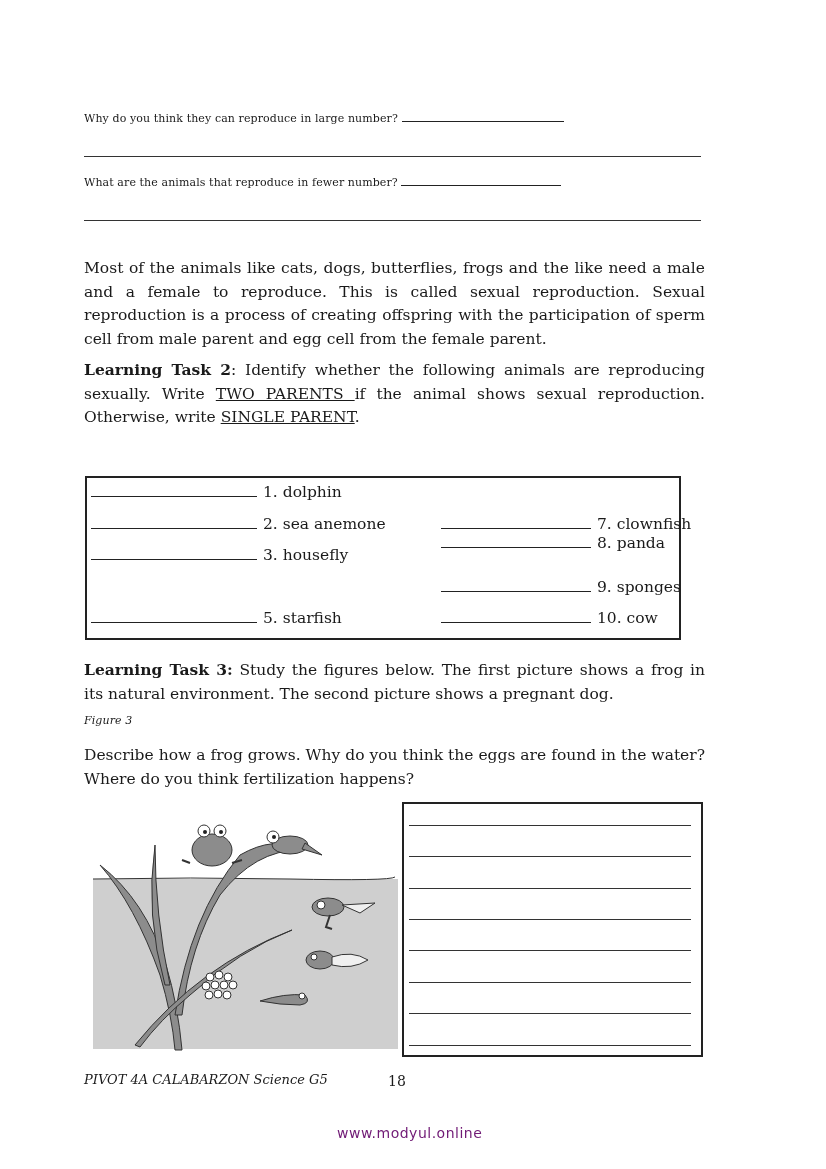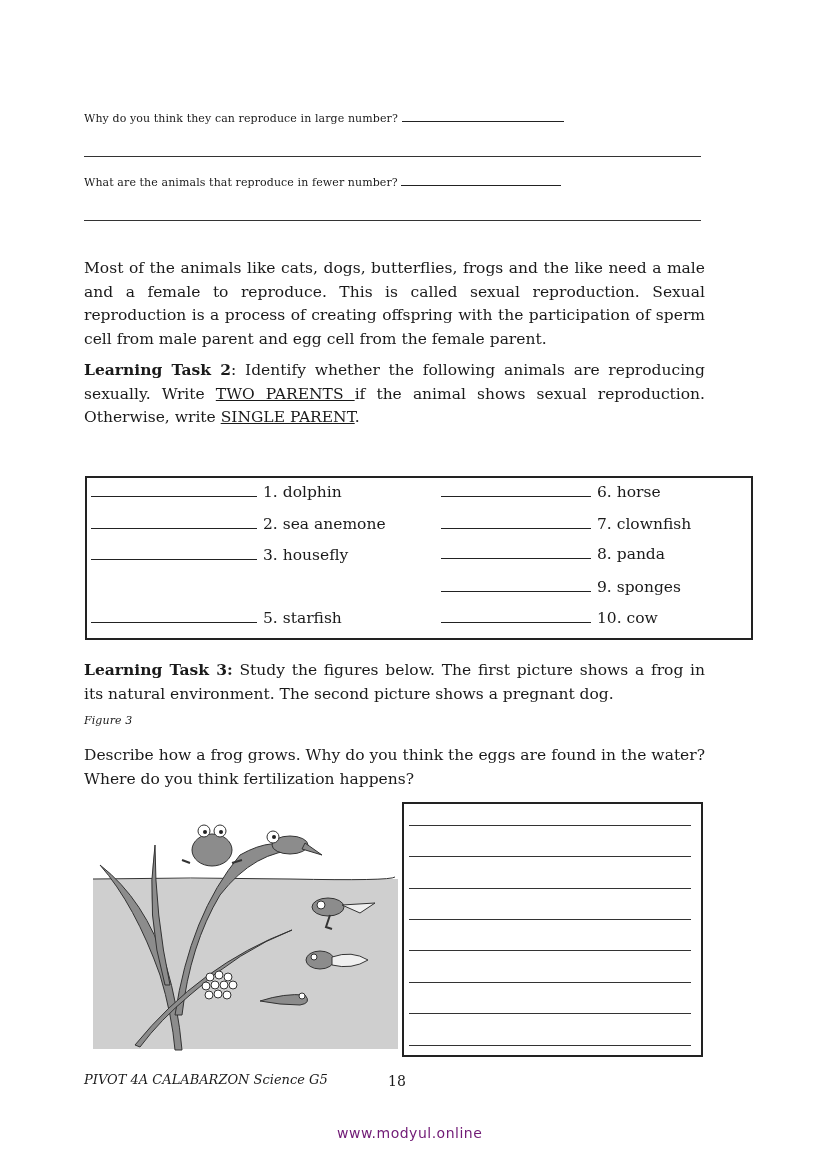--- a/index.html
+++ b/index.html
@@ -6,21 +6,21 @@
   body { width: 826px; height: 1169px; position: relative; overflow: hidden;
          font-family: "DejaVu Serif", "Liberation Serif", serif; color: #1a1a1a; }
   .abs { position: absolute; }
   .txt { font-size: 11px; letter-spacing: 0.1px; white-space: nowrap; }
   .blank { display: inline-block; border-bottom: 1px solid #222; height: 13px; vertical-align: baseline; }
   .hline { position: absolute; height: 0; border-top: 1px solid #333; }
   .para { position: absolute; left: 84px; width: 621px; font-size: 15.5px; line-height: 23.5px;
           text-align: justify; text-align-last: left; }
   .para b { font-weight: bold; }
   .ul { text-decoration: underline; font-weight: normal; }
-  .tablebox { position: absolute; left: 85px; top: 476px; width: 668px; height: 164px;
+  .tablebox { position: absolute; left: 85px; top: 476px; width: 596px; height: 164px;
               border: 2px solid #222; box-sizing: border-box; }
   .item { position: absolute; font-size: 15.5px; white-space: nowrap; }
   .item .line { display: inline-block; border-bottom: 1px solid #222; vertical-align: baseline; margin-right: 6px; }
   .answerbox { position: absolute; left: 402px; top: 802px; width: 301px; height: 255px;
                border: 2px solid #222; box-sizing: border-box; }
   .answerbox .wl { position: absolute; left: 5px; right: 10px; border-top: 1px solid #333; }
   .footer-left { position: absolute; left: 84px; top: 1072px; font-size: 13px; font-style: italic; }
   .page-num { position: absolute; left: 388px; top: 1073px; font-size: 14px; }
   .watermark { position: absolute; left: 337px; top: 1125px; font-size: 14px; color: #701a75;
                font-family: "DejaVu Sans", "Liberation Sans", sans-serif; letter-spacing: 0.5px; }
@@ -45,23 +45,22 @@
 <div class="para" style="top:358px;">
   <b>Learning Task 2</b><span>: Identify whether the following animals are reproducing sexually. Write </span><span class="ul">TWO PARENTS </span><span>if the animal shows sexual reproduction. Otherwise, write </span><span class="ul">SINGLE PARENT</span><span>.</span>
 </div>
 
 <div class="tablebox">
   <div class="item" style="left:4px; top:5px;"><span class="line" style="width:166px;"></span><span>1. dolphin</span></div>
   <div class="item" style="left:4px; top:37px;"><span class="line" style="width:166px;"></span><span>2. sea anemone</span></div>
   <div class="item" style="left:4px; top:68px;"><span class="line" style="width:166px;"></span><span>3. housefly</span></div>
   <div class="item" style="left:4px; top:131px;"><span class="line" style="width:166px;"></span><span>5. starfish</span></div>
 
-  <div class="item" style="left:354px; top:5px;"><span class="line" style="width:150px;"></span><span>6. horse</span></div>
   <div class="item" style="left:354px; top:37px;"><span class="line" style="width:150px;"></span><span>7. clownfish</span></div>
-  <div class="item" style="left:354px; top:67px;"><span class="line" style="width:150px;"></span><span>8. panda</span></div>
+  <div class="item" style="left:354px; top:56px;"><span class="line" style="width:150px;"></span><span>8. panda</span></div>
   <div class="item" style="left:354px; top:100px;"><span class="line" style="width:150px;"></span><span>9. sponges</span></div>
   <div class="item" style="left:354px; top:131px;"><span class="line" style="width:150px;"></span><span>10. cow</span></div>
 </div>
 
 <div class="para" style="top:658px;">
   <b>Learning Task 3:</b><span> Study the figures below. The first picture shows a frog in its natural environment. The second picture shows a pregnant dog.</span>
 </div>
 <div class="abs txt" style="left:84px; top:714px; font-style: italic;">Figure 3</div>
 <div class="para" style="top:744px;">Describe how a frog grows. Why do you think the eggs are found in the water? Where do you think fertilization happens?</div>
 

